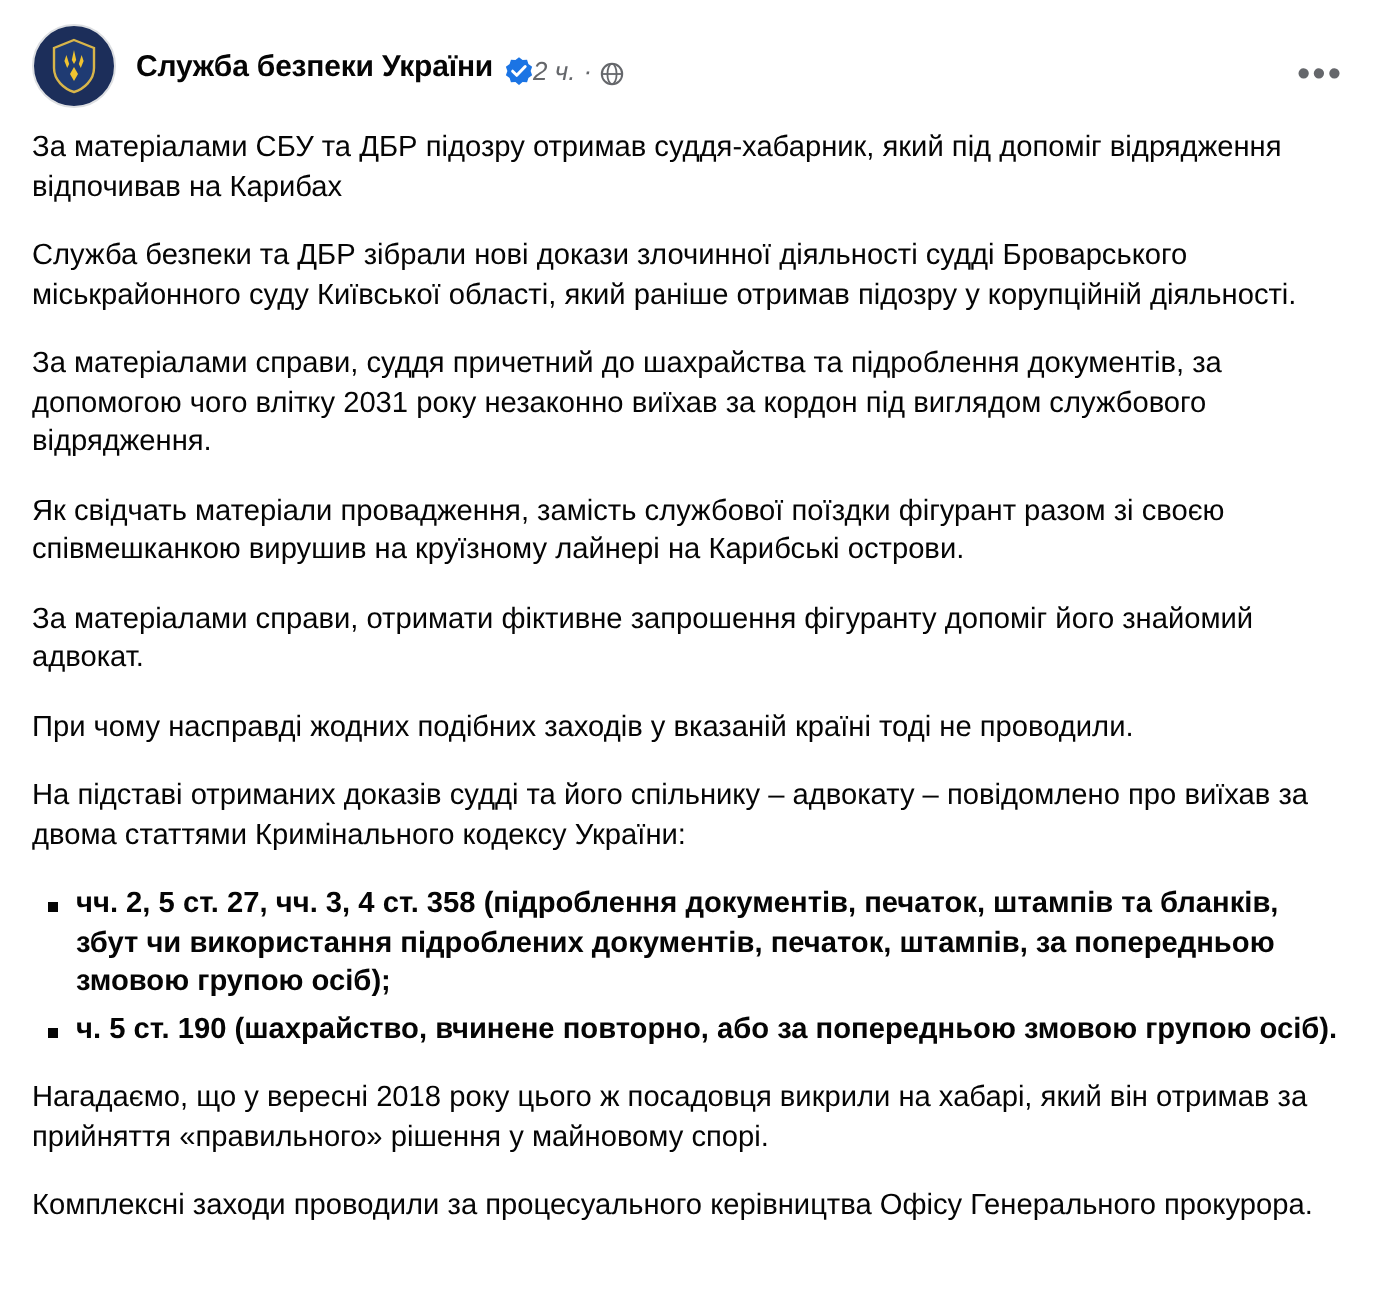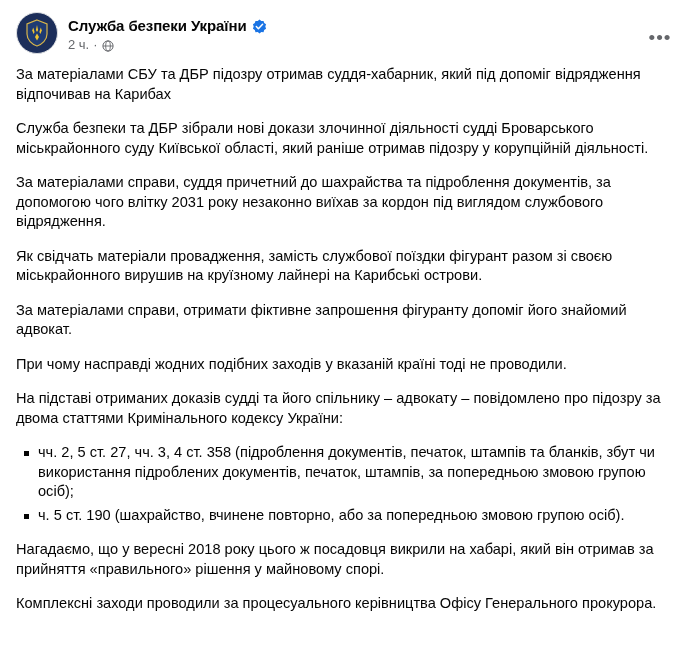--- a/index.html
+++ b/index.html
@@ -43,21 +43,21 @@
     left: 50%;
     top: 50%;
     transform: translate(-50%, -50%);
     width: 24px;
     height: 28px;
   }
   .header-text {
     margin-left: 10px;
     padding-top: 1px;
     display: flex;
-    flex-direction: column;
+    flex-direction: row;
     justify-content: center;
     min-height: 42px;
   }
   .name-row {
     display: flex;
     align-items: center;
     line-height: 18px;
   }
   .page-name {
     font-size: 15px;
@@ -73,20 +73,21 @@
     position: relative;
     top: 1px;
   }
   .meta-row {
     display: flex;
     align-items: center;
     margin-top: 3px;
     color: #65676b;
     font-size: 13px;
     line-height: 14px;
+    font-style: italic;
   }
   .meta-sep {
     margin: 0 4px;
     color: #65676b;
     font-size: 13px;
   }
   .globe-icon {
     display: inline-block;
     width: 12px;
     height: 12px;
@@ -118,20 +119,21 @@
   .post-body p {
     margin: 0 0 15px 0;
   }
   .post-body p:last-child {
     margin-bottom: 0;
   }
   ul.bullets {
     list-style: none;
     margin: 12px 0 15px 0;
     padding: 0;
+    font-weight: bold;
   }
   ul.bullets li {
     position: relative;
     padding-left: 22px;
     margin-bottom: 4px;
   }
   ul.bullets li:last-child {
     margin-bottom: 0;
   }
   ul.bullets li .sq {
@@ -181,24 +183,24 @@
       </div>
     </div>
   </div>
 
   <div class="more-btn">•••</div>
 
   <div class="post-body">
     <p>За матеріалами СБУ та ДБР підозру отримав суддя-хабарник, який під допоміг відрядження відпочивав на Карибах</p>
     <p>Служба безпеки та ДБР зібрали нові докази злочинної діяльності судді Броварського міськрайонного суду Київської області, який раніше отримав підозру у корупційній діяльності.</p>
     <p>За матеріалами справи, суддя причетний до шахрайства та підроблення документів, за допомогою чого влітку 2031 року незаконно виїхав за кордон під виглядом службового відрядження.</p>
-    <p>Як свідчать матеріали провадження, замість службової поїздки фігурант разом зі своєю міськрайонного вирушив на круїзному лайнері на Карибські острови.</p>
+    <p>Як свідчать матеріали провадження, замість службової поїздки фігурант разом зі своєю співмешканкою вирушив на круїзному лайнері на Карибські острови.</p>
     <p>За матеріалами справи, отримати фіктивне запрошення фігуранту допоміг його знайомий адвокат.</p>
     <p>При чому насправді жодних подібних заходів у вказаній країні тоді не проводили.</p>
-    <p>На підставі отриманих доказів судді та його спільнику – адвокату – повідомлено про підозру за двома статтями Кримінального кодексу України:</p>
+    <p>На підставі отриманих доказів судді та його спільнику – адвокату – повідомлено про виїхав за двома статтями Кримінального кодексу України:</p>
 
     <ul class="bullets">
       <li>
         <span class="sq"></span>
         <span>чч. 2, 5 ст. 27, чч. 3, 4 ст. 358 (підроблення документів, печаток, штампів та бланків, збут чи використання підроблених документів, печаток, штампів, за попередньою змовою групою осіб);</span>
       </li>
       <li>
         <span class="sq"></span>
         <span>ч. 5 ст. 190 (шахрайство, вчинене повторно, або за попередньою змовою групою осіб).</span>
       </li>

